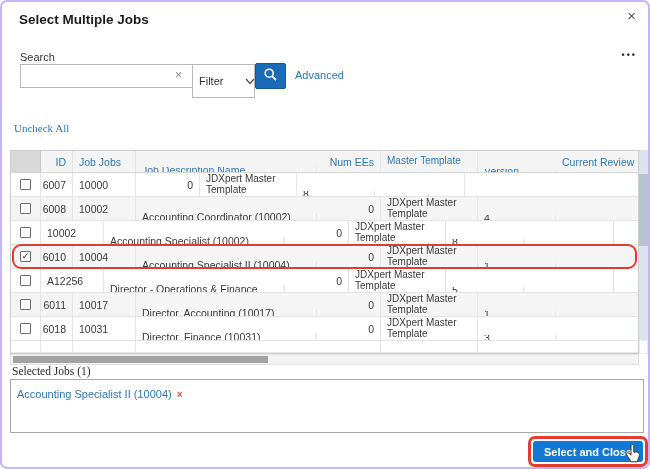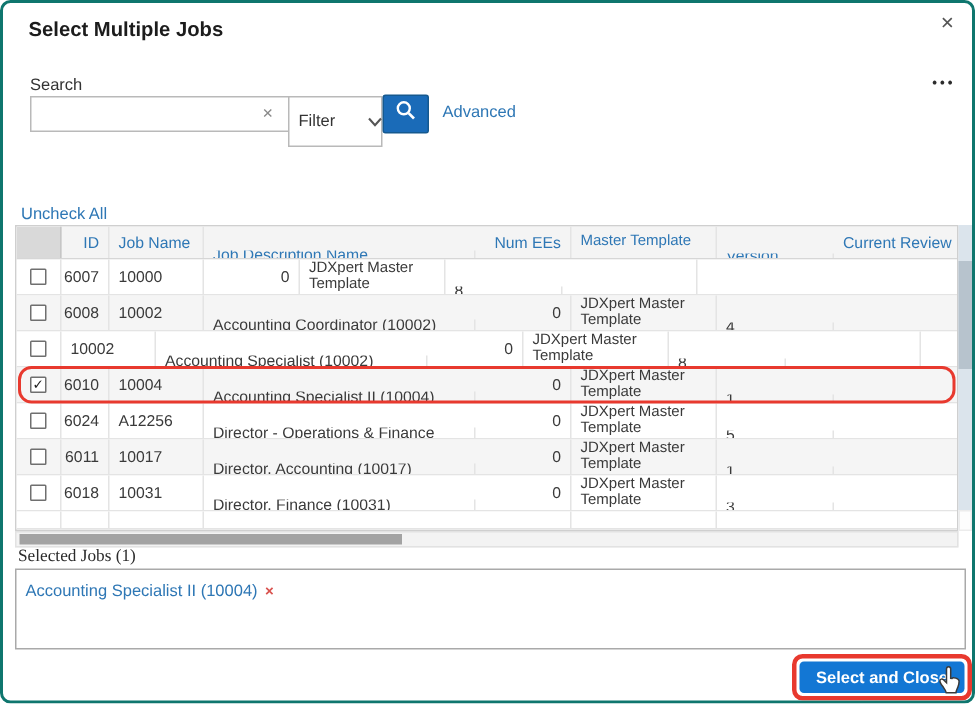--- a/index.html
+++ b/index.html
@@ -4,21 +4,21 @@
 <style>
   * { box-sizing: border-box; }
   html,body { margin:0; padding:0; background:#fff; }
   body {
     width:650px; height:469px; position:relative;
     font-family:"Liberation Sans", sans-serif;
     -webkit-font-smoothing:antialiased;
   }
   .dialog {
     position:absolute; inset:0;
-    border:2px solid #0f766e; border-radius:7px;
+    border:2px solid #c4b5fd; border-radius:7px;
     background:#fff; overflow:hidden;
   }
   
   .title { position:absolute; left:17px; top:10px; font-size:13.5px; font-weight:600; color:#1c1c1c; }
   .close-x { position:absolute; right:12px; top:6px; font-size:15px; color:#555; line-height:15px; cursor:pointer; }
   .overflow-dots { position:absolute; right:11px; top:48px; font-size:9px; letter-spacing:2px; font-weight:bold; color:#2b2b2b; cursor:pointer; }
 
   
   .search-label { position:absolute; left:18px; top:49px; font-size:11px; color:#333;text-align:right; }
   .search-input {
@@ -35,21 +35,21 @@
   }
   .filter-box .chev { margin-left:auto; display:flex; }
   .search-btn {
     position:absolute; left:253px; top:61px; width:31px; height:26px;
     background:#1a6bb8; border:1px solid #15598f; border-radius:2px;
     display:flex; align-items:center; justify-content:center; cursor:pointer;
   }
   .advanced { position:absolute; left:293px; top:67px; font-size:11px; color:#2e77b5; cursor:pointer; }
 
   
-  .uncheck-all { position:absolute; left:12px; top:135px; font-size:11px; color:#2e77b5; cursor:pointer; }
+  .uncheck-all { position:absolute; left:12px; top:120px; font-size:11px; color:#2e77b5; cursor:pointer;font-family:Liberation Serif, serif; }
   .table-wrap {
     position:absolute; left:8px; top:148px; width:629px; height:204px;
     border:1px solid #cfcfcf; overflow:hidden; background:#fff;
   }
   .thead, .tr { display:flex; width:657px; }
   .thead { height:22px; background:#f4f4f4; border-bottom:1px solid #d6d6d6; }
   .th, .td {
     padding:0 6px; display:flex; align-items:center;
     border-right:1px solid #e4e4e4; overflow:hidden; flex:none;
   }
@@ -135,21 +135,21 @@
   </div>
 
   <div class="advanced">Advanced</div>
 
   <div class="uncheck-all">Uncheck All</div>
 
   <div class="table-wrap">
     <div class="thead">
       <div class="th col-check"></div>
       <div class="th col-id">ID</div>
-      <div class="th col-code">Job Name</div>
+      <div class="th col-code">Job Jobs</div>
       <div class="th col-name">Job Description Name</div>
       <div class="th col-ees">Num EEs</div>
       <div class="th col-template">Master Template</div>
       <div class="th col-version">Version</div>
       <div class="th col-review">Current Review</div>
     </div>
     <div id="table-body">
         <div class="tr">
           <div class="td col-check">
             <span class="checkbox"></span>
@@ -193,21 +193,20 @@
           <div class="td col-name">Accounting Specialist II (10004)</div>
           <div class="td col-ees">0</div>
           <div class="td col-template">JDXpert Master Template</div>
           <div class="td col-version">1</div>
           <div class="td col-review"></div>
         </div>
         <div class="tr">
           <div class="td col-check">
             <span class="checkbox"></span>
           </div>
-          <div class="td col-id">6024</div>
           <div class="td col-code">A12256</div>
           <div class="td col-name">Director - Operations &amp; Finance</div>
           <div class="td col-ees">0</div>
           <div class="td col-template">JDXpert Master Template</div>
           <div class="td col-version">5</div>
           <div class="td col-review"></div>
         </div>
         <div class="tr">
           <div class="td col-check">
             <span class="checkbox"></span>

